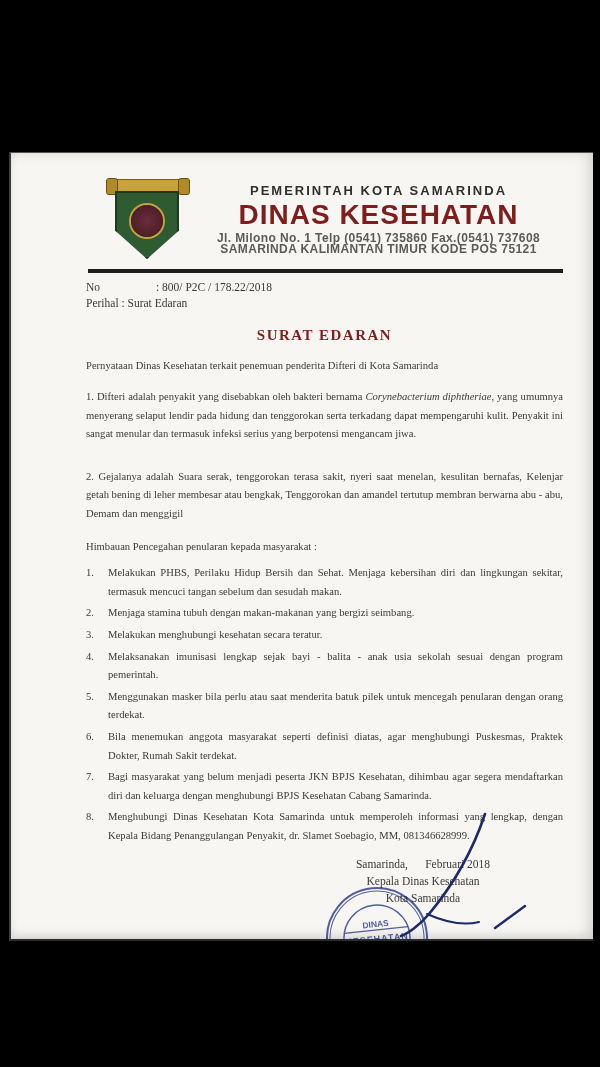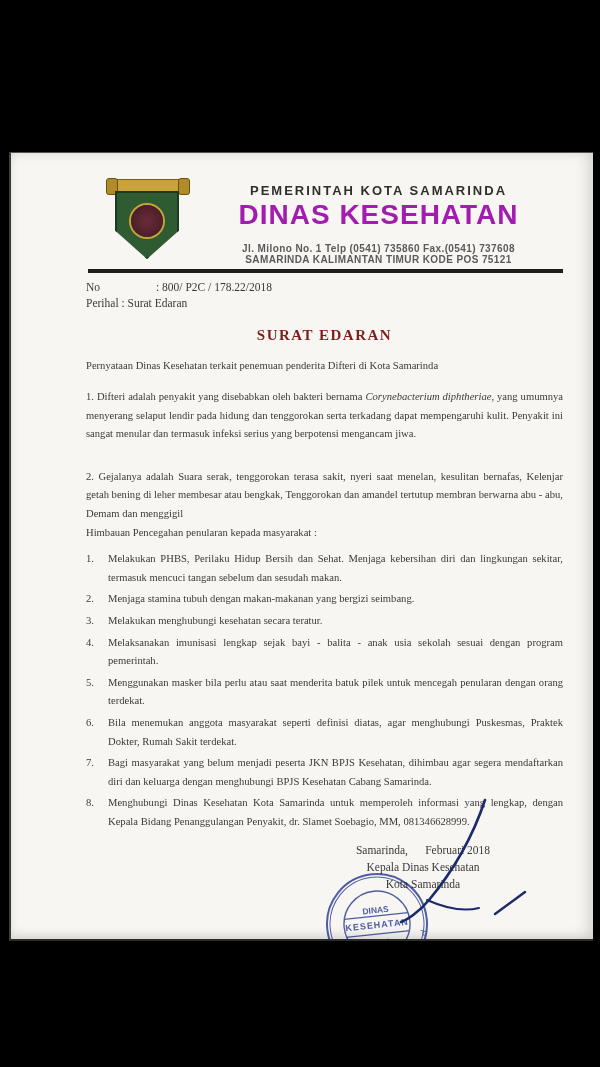--- a/index.html
+++ b/index.html
@@ -20,39 +20,39 @@
                   background:#b08b2a;border:1px solid #6d4f10;border-radius:3px;}
   .emblem .banner:before{left:-9px;} .emblem .banner:after{right:-9px;}
   .emblem .shield{position:absolute;left:13px;top:14px;width:64px;height:68px;background:#2e5b32;
                   border:2px solid #1c3a1f;box-sizing:border-box;
                   clip-path:polygon(0 0,100% 0,100% 58%,50% 100%,0 58%);}
   .emblem .core{position:absolute;left:29px;top:28px;width:32px;height:32px;border-radius:50%;
                 background:radial-gradient(circle at 50% 50%, #6b2c38 0%, #4c1f29 70%, #3a1720 100%);
                 box-shadow:0 0 0 2px #c9a23a;}
   .head-text{flex:1;text-align:center;padding-top:6px;font-family:"Liberation Sans",sans-serif;}
   .gov-line{font-size:13px;font-weight:bold;letter-spacing:2px;color:#2f2f2f;}
-  .agency{font-size:28px;font-weight:bold;letter-spacing:1px;color:#a21caf;margin-top:1px;}
-  .addr{font-size:10px;font-weight:bold;color:#5a5a5a;letter-spacing:0.4px;line-height:11px;margin-top:12px;}
+  .agency{font-size:28px;font-weight:bold;letter-spacing:1px;color:#7f1d1d;margin-top:1px;}
+  .addr{font-size:12px;font-weight:bold;color:#5a5a5a;letter-spacing:0.4px;line-height:11px;margin-top:2px;}
 
   .rule{height:3.5px;background:#1e1e1e;margin:4px 0 6px 2px;}
 
   
   .meta{font-size:11.5px;line-height:16px;}
   .meta .row{display:flex;gap:34px;}
   .meta .lbl{width:36px;}
 
   
   .title{text-align:center;font-size:15px;font-weight:bold;letter-spacing:1.5px;color:#7f1d1d;
          margin-top:16px;}
 
   .body-text{font-size:10.6px;line-height:18.6px;text-align:justify;}
   .intro{margin-top:13px;}
   .para{margin-top:13px;}
   .para2{margin-top:24px;}
-  .appeal-head{}
+  .appeal-head{margin-top:14px;}
 
   
   .appeal-list{margin-top:8px;}
   .item{display:flex;margin-top:3px;}
   .item .num{flex:0 0 22px;}
   .item .txt{flex:1;text-align:justify;}
 
   
   .sig{position:relative;width:228px;margin:10px 26px 0 auto;text-align:center;
        font-size:11.5px;line-height:17px;}

